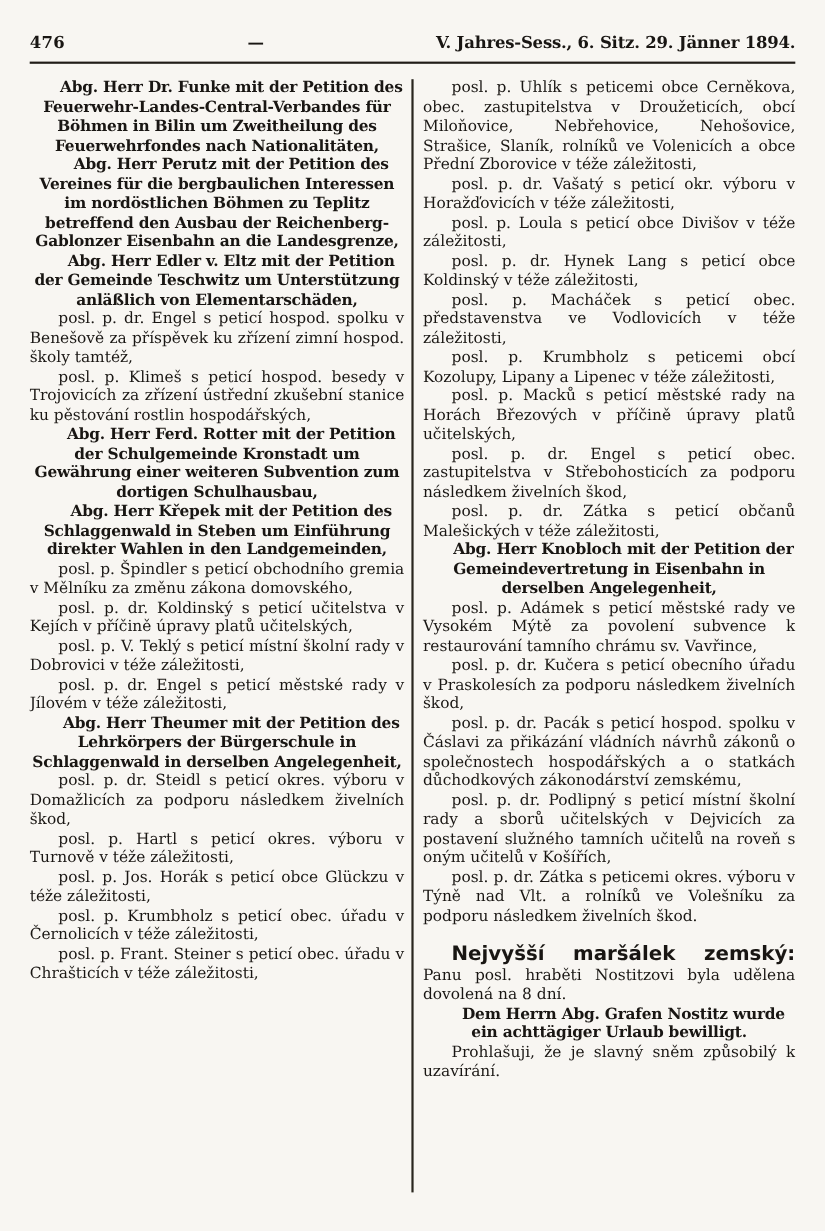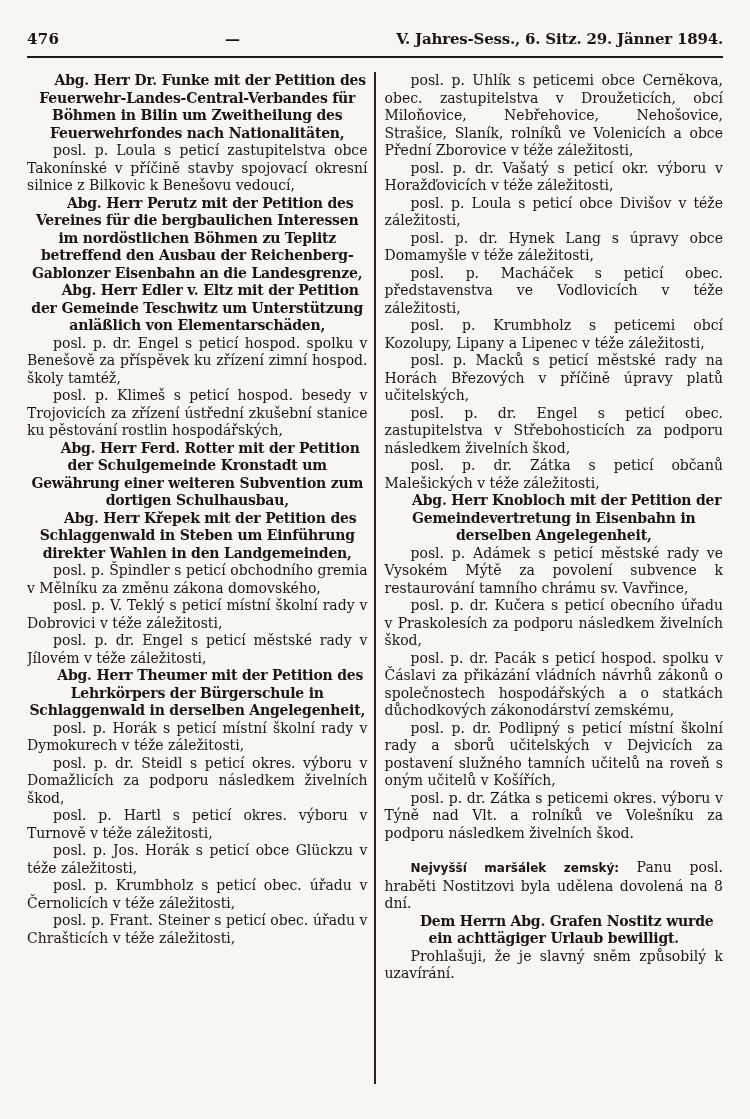--- a/index.html
+++ b/index.html
@@ -62,63 +62,62 @@
   .para { text-indent: 26px; }
   .para.fraktur {
     font-weight: bold;
     letter-spacing: -0.2px;
     text-align: center;
   }
   .para.space-before { margin-top: 17px; }
   .para .lead {
     font-family: "DejaVu Sans", "Liberation Sans", sans-serif;
     font-weight: bold;
-    font-size: 12px;
+    font-size: 18px;
   }
 </style>
 </head>
 <body>
 
 <div class="page">
 
   <div class="header">
     <span class="pagenum">476</span>
     <span>—</span>
     <span class="para fraktur" style="text-indent:0;">V. Jahres-Sess., 6. Sitz. 29. Jänner 1894.</span>
   </div>
 
   <div class="header-rule"></div>
 
   <div class="columns">
     <div class="col col-left">
         <p class="para fraktur">Abg. Herr Dr. Funke mit der Petition des Feuerwehr-Landes-Central-Verbandes für Böhmen in Bilin um Zweitheilung des Feuerwehrfondes nach Nationalitäten,</p>
-        <p class="para latin">posl. p. Loula s peticí zastupitelstva obce Takonínské v příčině stavby spojovací okresní silnice z Bilkovic k Benešovu vedoucí,</p>
         <p class="para fraktur">Abg. Herr Perutz mit der Petition des Vereines für die bergbaulichen Interessen im nordöstlichen Böhmen zu Teplitz betreffend den Ausbau der Reichenberg-Gablonzer Eisenbahn an die Landesgrenze,</p>
         <p class="para fraktur">Abg. Herr Edler v. Eltz mit der Petition der Gemeinde Teschwitz um Unterstützung anläßlich von Elementarschäden,</p>
         <p class="para latin">posl. p. dr. Engel s peticí hospod. spolku v Benešově za příspěvek ku zřízení zimní hospod. školy tamtéž,</p>
         <p class="para latin">posl. p. Klimeš s peticí hospod. besedy v Trojovicích za zřízení ústřední zkušební stanice ku pěstování rostlin hospodářských,</p>
         <p class="para fraktur">Abg. Herr Ferd. Rotter mit der Petition der Schulgemeinde Kronstadt um Gewährung einer weiteren Subvention zum dortigen Schulhausbau,</p>
         <p class="para fraktur">Abg. Herr Křepek mit der Petition des Schlaggenwald in Steben um Einführung direkter Wahlen in den Landgemeinden,</p>
         <p class="para latin">posl. p. Špindler s peticí obchodního gremia v Mělníku za změnu zákona domovského,</p>
+        <p class="para latin">posl. p. dr. Koldinský s peticí učitelstva v Kejích v příčině úpravy platů učitelských,</p>
         <p class="para latin">posl. p. V. Teklý s peticí místní školní rady v Dobrovici v téže záležitosti,</p>
         <p class="para latin">posl. p. dr. Engel s peticí městské rady v Jílovém v téže záležitosti,</p>
         <p class="para fraktur">Abg. Herr Theumer mit der Petition des Lehrkörpers der Bürgerschule in Schlaggenwald in derselben Angelegenheit,</p>
-        <p class="para latin">posl. p. Horák s peticí místní školní rady v Dymokurech v téže záležitosti,</p>
         <p class="para latin">posl. p. dr. Steidl s peticí okres. výboru v Domažlicích za podporu následkem živelních škod,</p>
         <p class="para latin">posl. p. Hartl s peticí okres. výboru v Turnově v téže záležitosti,</p>
         <p class="para latin">posl. p. Jos. Horák s peticí obce Glückzu v téže záležitosti,</p>
         <p class="para latin">posl. p. Krumbholz s peticí obec. úřadu v Černolicích v téže záležitosti,</p>
         <p class="para latin">posl. p. Frant. Steiner s peticí obec. úřadu v Chrašticích v téže záležitosti,</p>
       </div>
     <div class="col-divider"></div>
     <div class="col col-right">
         <p class="para latin">posl. p. Uhlík s peticemi obce Cerněkova, obec. zastupitelstva v Droužeticích, obcí Miloňovice, Nebřehovice, Nehošovice, Strašice, Slaník, rolníků ve Volenicích a obce Přední Zborovice v téže záležitosti,</p>
         <p class="para latin">posl. p. dr. Vašatý s peticí okr. výboru v Horažďovicích v téže záležitosti,</p>
         <p class="para latin">posl. p. Loula s peticí obce Divišov v téže záležitosti,</p>
-        <p class="para latin">posl. p. dr. Hynek Lang s úpravy obce Domamyšle v téže záležitosti,</p>
+        <p class="para latin">posl. p. dr. Hynek Lang s peticí obce Koldinský v téže záležitosti,</p>
         <p class="para latin">posl. p. Macháček s peticí obec. představenstva ve Vodlovicích v téže záležitosti,</p>
         <p class="para latin">posl. p. Krumbholz s peticemi obcí Kozolupy, Lipany a Lipenec v téže záležitosti,</p>
         <p class="para latin">posl. p. Macků s peticí městské rady na Horách Březových v příčině úpravy platů učitelských,</p>
         <p class="para latin">posl. p. dr. Engel s peticí obec. zastupitelstva v Střebohosticích za podporu následkem živelních škod,</p>
         <p class="para latin">posl. p. dr. Zátka s peticí občanů Malešických v téže záležitosti,</p>
         <p class="para fraktur">Abg. Herr Knobloch mit der Petition der Gemeindevertretung in Eisenbahn in derselben Angelegenheit,</p>
         <p class="para latin">posl. p. Adámek s peticí městské rady ve Vysokém Mýtě za povolení subvence k restaurování tamního chrámu sv. Vavřince,</p>
         <p class="para latin">posl. p. dr. Kučera s peticí obecního úřadu v Praskolesích za podporu následkem živelních škod,</p>
         <p class="para latin">posl. p. dr. Pacák s peticí hospod. spolku v Čáslavi za přikázání vládních návrhů zákonů o společnostech hospodářských a o statkách důchodkových zákonodárství zemskému,</p>
         <p class="para latin">posl. p. dr. Podlipný s peticí místní školní rady a sborů učitelských v Dejvicích za postavení služného tamních učitelů na roveň s oným učitelů v Košířích,</p>

